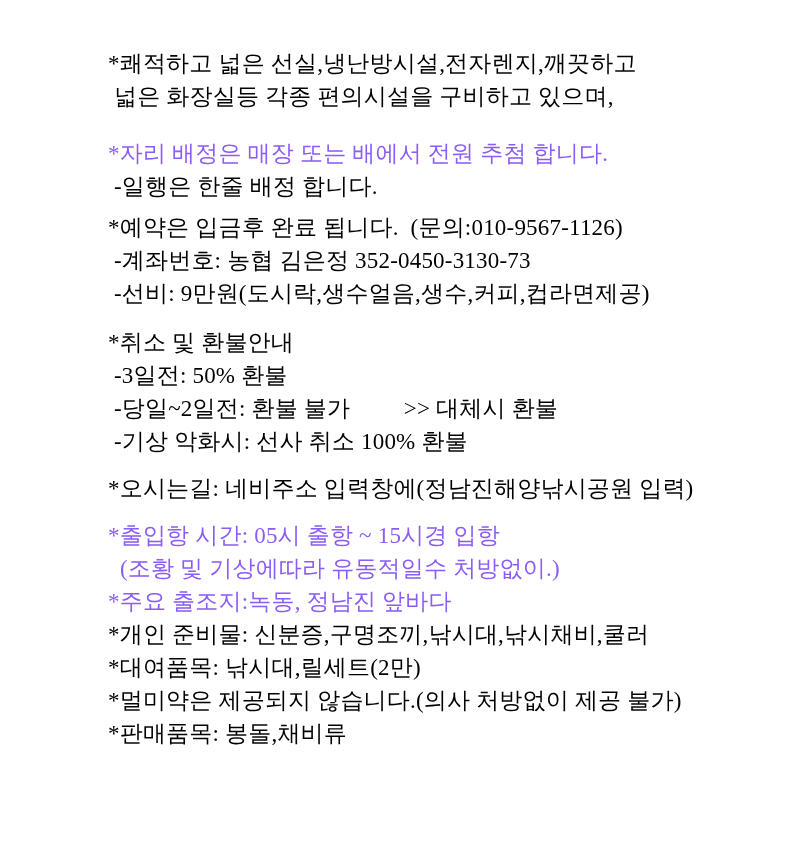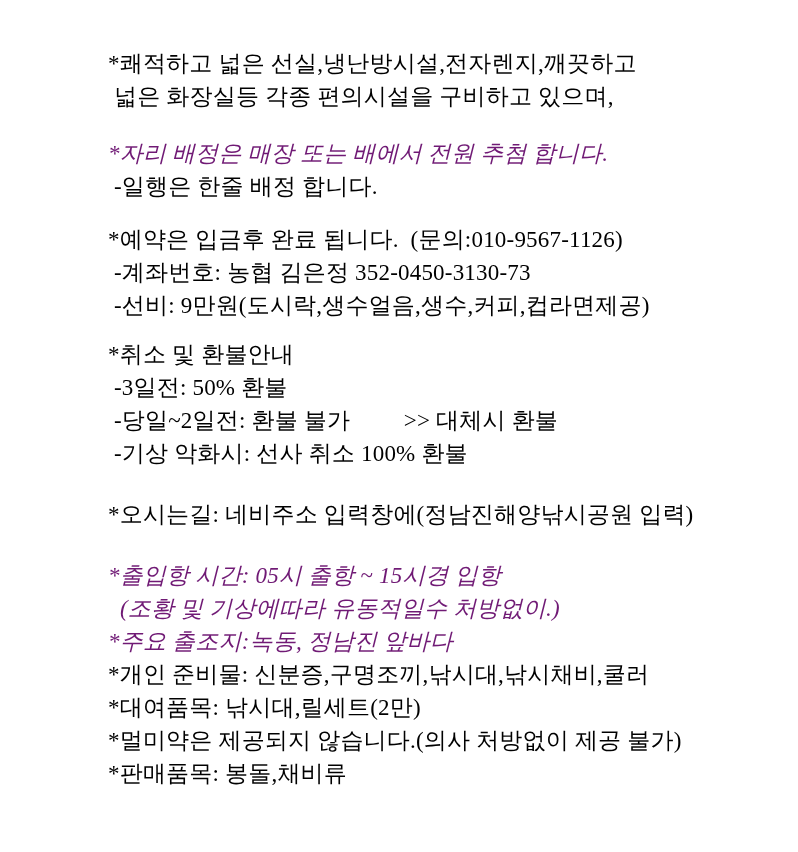--- a/index.html
+++ b/index.html
@@ -16,27 +16,27 @@
     padding: 47px 6px 0 108px;
     overflow: hidden;
     font-family: "Liberation Serif", "DejaVu Serif", serif;
     font-size: 23px;
     line-height: 33px;
     color: #000000;
     letter-spacing: 0.2px;
   }
   .section { margin: 0; }
   .mt24 { margin-top: 24px; }
-  .mt20 { margin-top: 20px; }
+  .mt20 { margin-top: 8px; }
   .mt28 { margin-top: 16px; }
-  .mt22 { margin-top: 28px; }
+  .mt22 { margin-top: 14px; }
   .line {
     white-space: pre;
   }
-  .red { color: #701a75; font-style: italic; }
+  .red { color: #8b5cf6; }
 </style>
 </head>
 <body>
 
 <div class="page">
 
   <div class="section">
     <div class="line">*쾌적하고 넓은 선실,냉난방시설,전자렌지,깨끗하고</div>
     <div class="line"> 넓은 화장실등 각종 편의시설을 구비하고 있으며,</div>
   </div>

